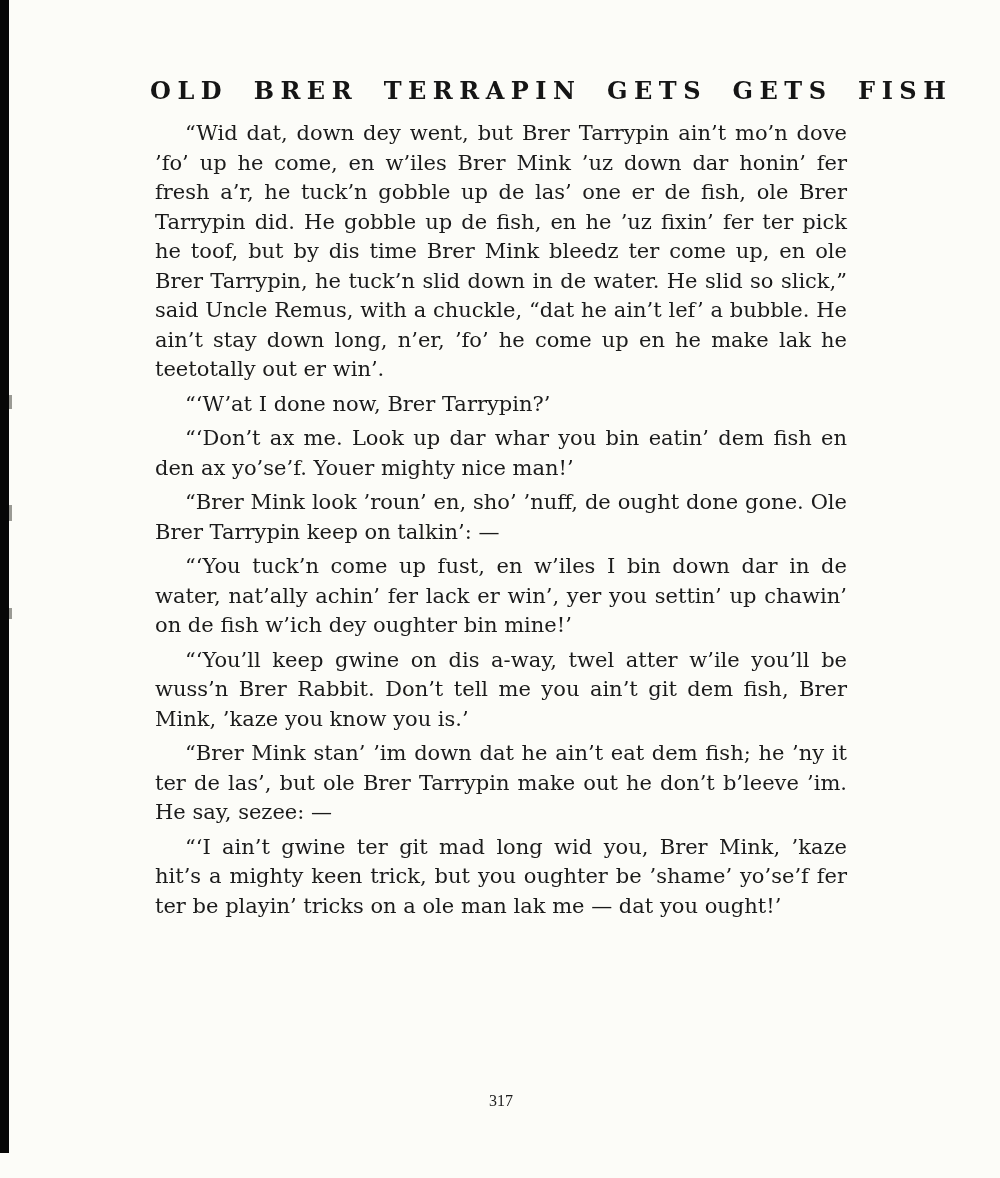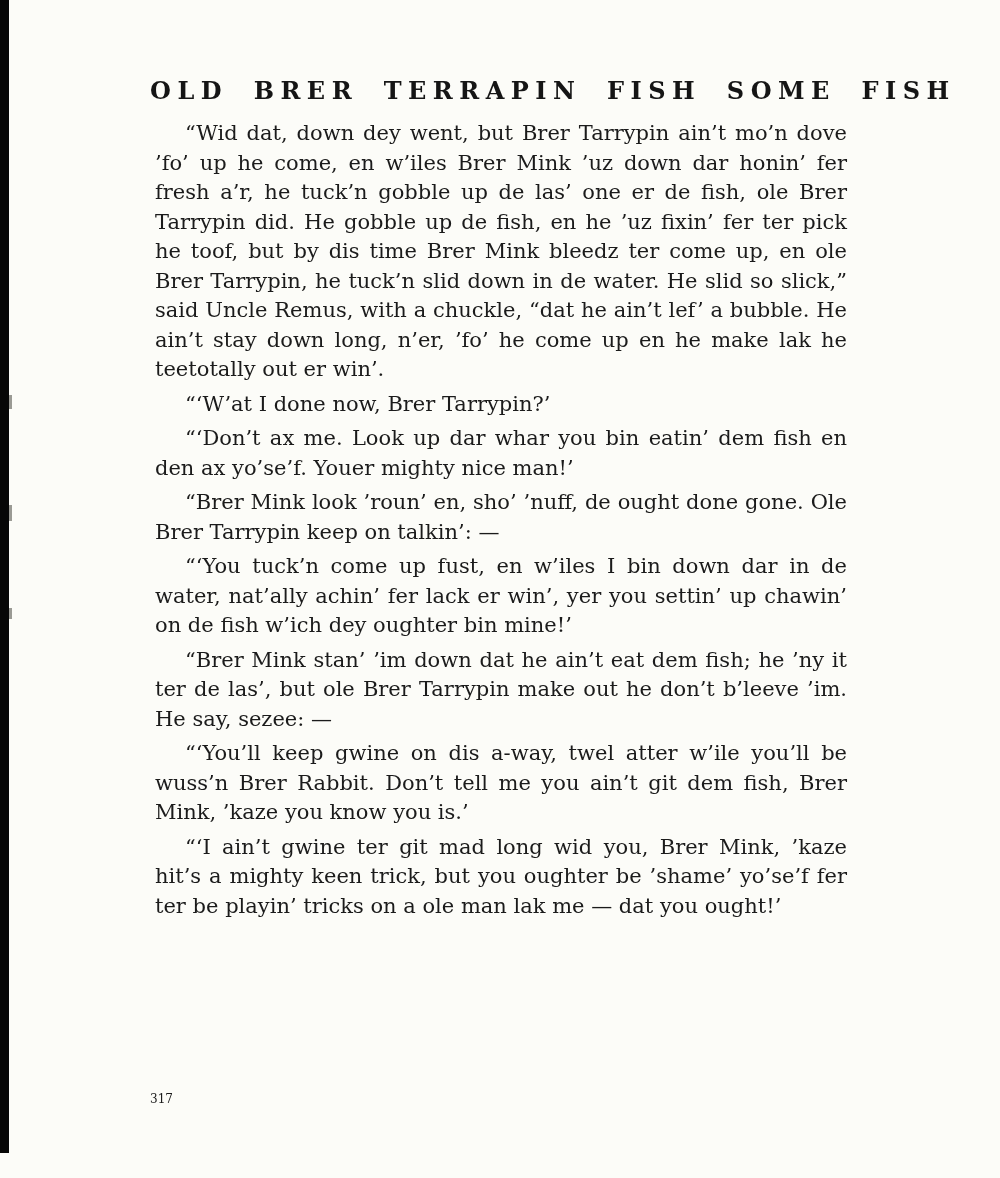--- a/index.html
+++ b/index.html
@@ -53,40 +53,41 @@
     text-indent: 30px;
     text-align: justify;
     font-size: 21px;
     line-height: 29.5px;
   }
   .page-number {
     position: absolute;
     left: 150px;
     top: 1092px;
     width: 702px;
-    text-align: left;
-    font-size: 12px;
+    text-align: center;
+    font-size: 16px;
     color: #1b1b1b;
+    font-family: Liberation Serif, serif;
   }
 </style>
 </head>
 <body>
 
 <div class="scan-bar"></div>
 <div class="scan-tick t1"></div>
 <div class="scan-tick t2"></div>
 <div class="scan-tick t3"></div>
 
 <div class="page">
-  <h1 class="title">OLD BRER TERRAPIN FISH SOME FISH</h1>
+  <h1 class="title">OLD BRER TERRAPIN GETS GETS FISH</h1>
   <div class="body-text" id="paragraphs">
       <p>“Wid dat, down dey went, but Brer Tarrypin ain’t mo’n dove ’fo’ up he come, en w’iles Brer Mink ’uz down dar honin’ fer fresh a’r, he tuck’n gobble up de las’ one er de fish, ole Brer Tarrypin did. He gobble up de fish, en he ’uz fixin’ fer ter pick he toof, but by dis time Brer Mink bleedz ter come up, en ole Brer Tarrypin, he tuck’n slid down in de water. He slid so slick,” said Uncle Remus, with a chuckle, “dat he ain’t lef’ a bubble. He ain’t stay down long, n’er, ’fo’ he come up en he make lak he teetotally out er win’.</p>
       <p>“‘W’at I done now, Brer Tarrypin?’</p>
       <p>“‘Don’t ax me. Look up dar whar you bin eatin’ dem fish en den ax yo’se’f. Youer mighty nice man!’</p>
       <p>“Brer Mink look ’roun’ en, sho’ ’nuff, de ought done gone. Ole Brer Tarrypin keep on talkin’: —</p>
       <p>“‘You tuck’n come up fust, en w’iles I bin down dar in de water, nat’ally achin’ fer lack er win’, yer you settin’ up chawin’ on de fish w’ich dey oughter bin mine!’</p>
+      <p>“‘You’ll keep gwine on dis a-way, twel atter w’ile you’ll be wuss’n Brer Rabbit. Don’t tell me you ain’t git dem fish, Brer Mink, ’kaze you know you is.’</p>
       <p>“Brer Mink stan’ ’im down dat he ain’t eat dem fish; he ’ny it ter de las’, but ole Brer Tarrypin make out he don’t b’leeve ’im. He say, sezee: —</p>
-      <p>“‘You’ll keep gwine on dis a-way, twel atter w’ile you’ll be wuss’n Brer Rabbit. Don’t tell me you ain’t git dem fish, Brer Mink, ’kaze you know you is.’</p>
       <p>“‘I ain’t gwine ter git mad long wid you, Brer Mink, ’kaze hit’s a mighty keen trick, but you oughter be ’shame’ yo’se’f fer ter be playin’ tricks on a ole man lak me — dat you ought!’</p>
     </div>
 </div>
 
 <div class="page-number">317</div>
 
 </body></html>

